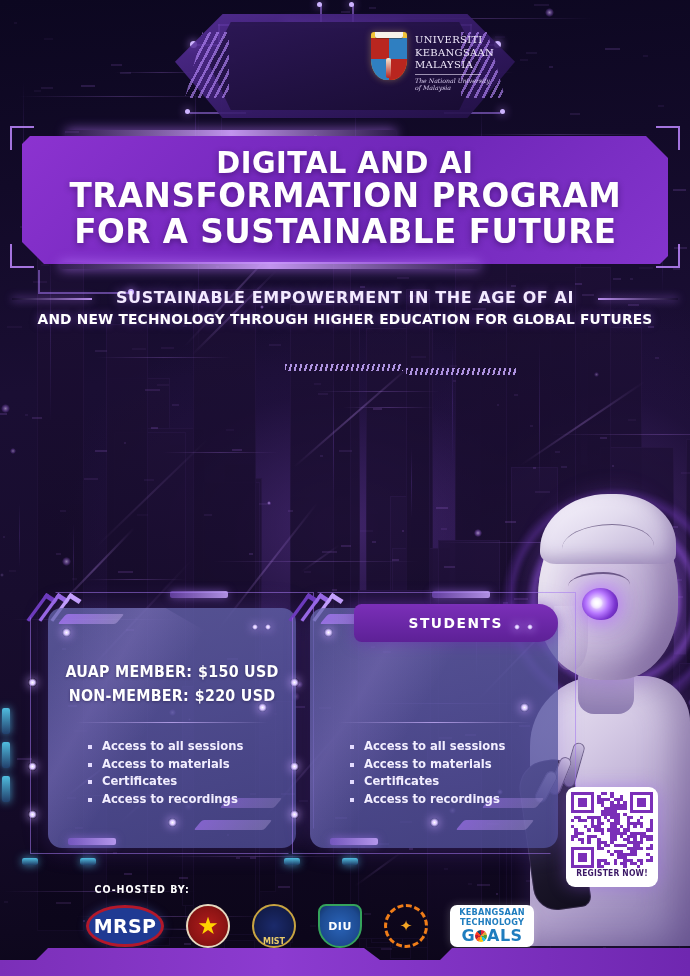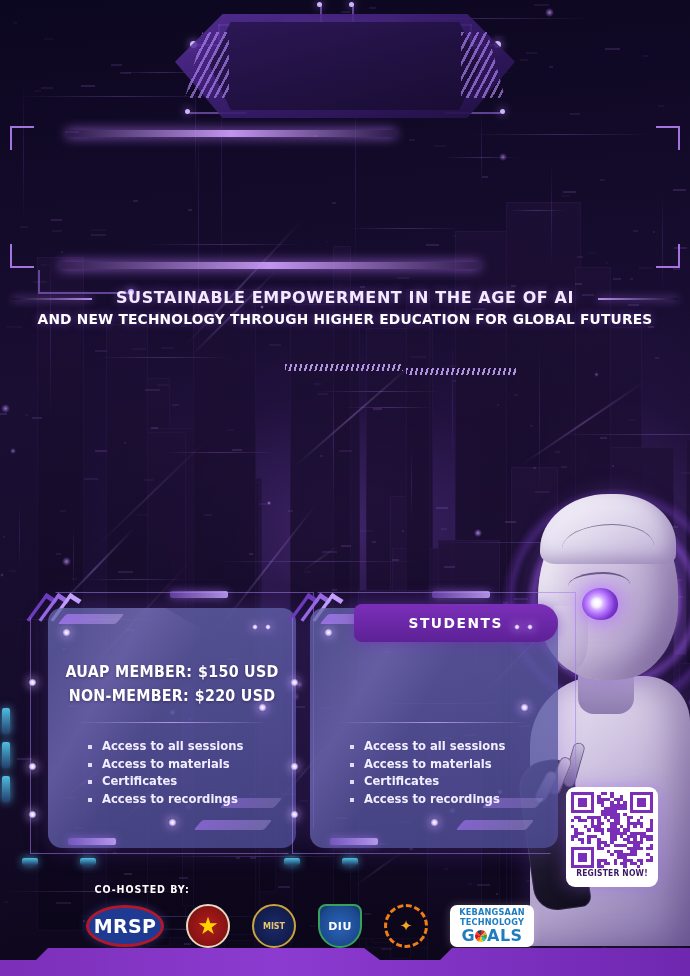--- a/index.html
+++ b/index.html
@@ -567,21 +567,21 @@
     font-weight: bold; font-size: 19px; color: #ffffff; letter-spacing: 0.3px;
   }
 
   .seal {
     width: 44px; height: 44px; border-radius: 50%;
     display: flex; align-items: center; justify-content: center;
     position: relative;
   }
   .seal.pup { background: radial-gradient(circle, #b01c1c 0%, #8c1414 62%, #5e0d0d 100%); border: 2px solid #e6d9c0; }
   .seal.pup .star { font-size: 24px; color: #ffd400; line-height: 1; }
-  .seal.mist { background: radial-gradient(circle, #1b2a6b 0%, #121c4a 70%, #0b1130 100%); border: 2px solid #c8a441; }
+  .seal.mist { background: radial-gradient(circle, #1b2a6b 0%, #121c4a 70%, #0b1130 100%); border: 2px solid #c8a441; align-items: flex-end; }
   .seal.mist .inner { font-size: 8px; color: #e7c96a; font-family:"DejaVu Sans",sans-serif; font-weight:bold; }
   .seal.diu { background: radial-gradient(circle, #2a63b8 0%, #1d4a90 70%, #123266 100%); border-radius: 8px 8px 22px 22px; border: 2px solid #35a35c; }
   .seal.diu .inner { font-family:"DejaVu Sans",sans-serif; font-weight:bold; font-size:11px; color:#ffffff; letter-spacing:0.5px; }
   .seal.gear { background: radial-gradient(circle, #1f7a45 0%, #17histoire 0%, #176b3c 64%, #0f4a29 100%); border: 3px dashed #f07d18; }
   .seal.gear .inner { font-size: 15px; color: #f5a623; }
 
   .sdg {
     width: 84px; height: 42px;
     background: #ffffff;
     border-radius: 7px;
@@ -1013,23 +1013,48 @@
   <div class="trace-dot" style="left:185px; top:109px; width:5px; height:5px;"></div>
   <div class="trace-dot" style="left:500px; top:109px; width:5px; height:5px;"></div>
 
   <div class="top-badge">
     <div class="badge-frame"></div>
     <div class="badge-inner"></div>
     <div class="badge-hatch l"></div>
     <div class="badge-hatch r"></div>
 
 
+    <div class="logo-ukm">
+      <div class="ukm-shield">
+        <div class="ukm-q" style="left:0; top:6px; background:#b9261f;"></div>
+        <div class="ukm-q" style="right:0; top:6px; background:#2f7fc1;"></div>
+        <div class="ukm-q" style="left:0; bottom:0; background:#2f7fc1;"></div>
+        <div class="ukm-q" style="right:0; bottom:0; background:#b9261f;"></div>
+        <div class="ukm-book"></div>
+        <div class="ukm-keris"></div>
+      </div>
+      <div class="ukm-text">
+        <div class="ukm-l1">UNIVERSITI</div>
+        <div class="ukm-l1">KEBANGSAAN</div>
+        <div class="ukm-l1">MALAYSIA</div>
+        <div class="ukm-rule"></div>
+        <div class="ukm-l2">The National University</div>
+        <div class="ukm-l2">of Malaysia</div>
+      </div>
+    </div>
   </div>
 
   <div class="title-edge" style="left:66px; top:130px; width:330px;"></div>
+  <div class="title-block">
+    <div class="title-inner">
+      <div class="title-line l1">DIGITAL AND AI</div>
+      <div class="title-line l2">TRANSFORMATION PROGRAM</div>
+      <div class="title-line l3">FOR A SUSTAINABLE FUTURE</div>
+    </div>
+  </div>
   <div class="title-edge" style="left:60px; top:262px; width:420px;"></div>
   <div class="corner-br" style="left:10px; top:126px; border-right:0; border-bottom:0;"></div>
   <div class="corner-br" style="right:10px; top:126px; border-left:0; border-bottom:0;"></div>
   <div class="corner-br" style="left:10px; top:244px; border-right:0; border-top:0;"></div>
   <div class="corner-br" style="right:10px; top:244px; border-left:0; border-top:0;"></div>
 
   <div class="deco-line" style="left:38px; top:270px; width:1.5px; height:22px;"></div>
   <div class="deco-line" style="left:38px; top:292px; width:94px; height:1.5px;"></div>
   <div class="trace-dot" style="left:128px; top:289px; width:6px; height:6px;"></div>
   <div class="sub-rule" style="left:12px; top:298px; width:80px;"></div>

